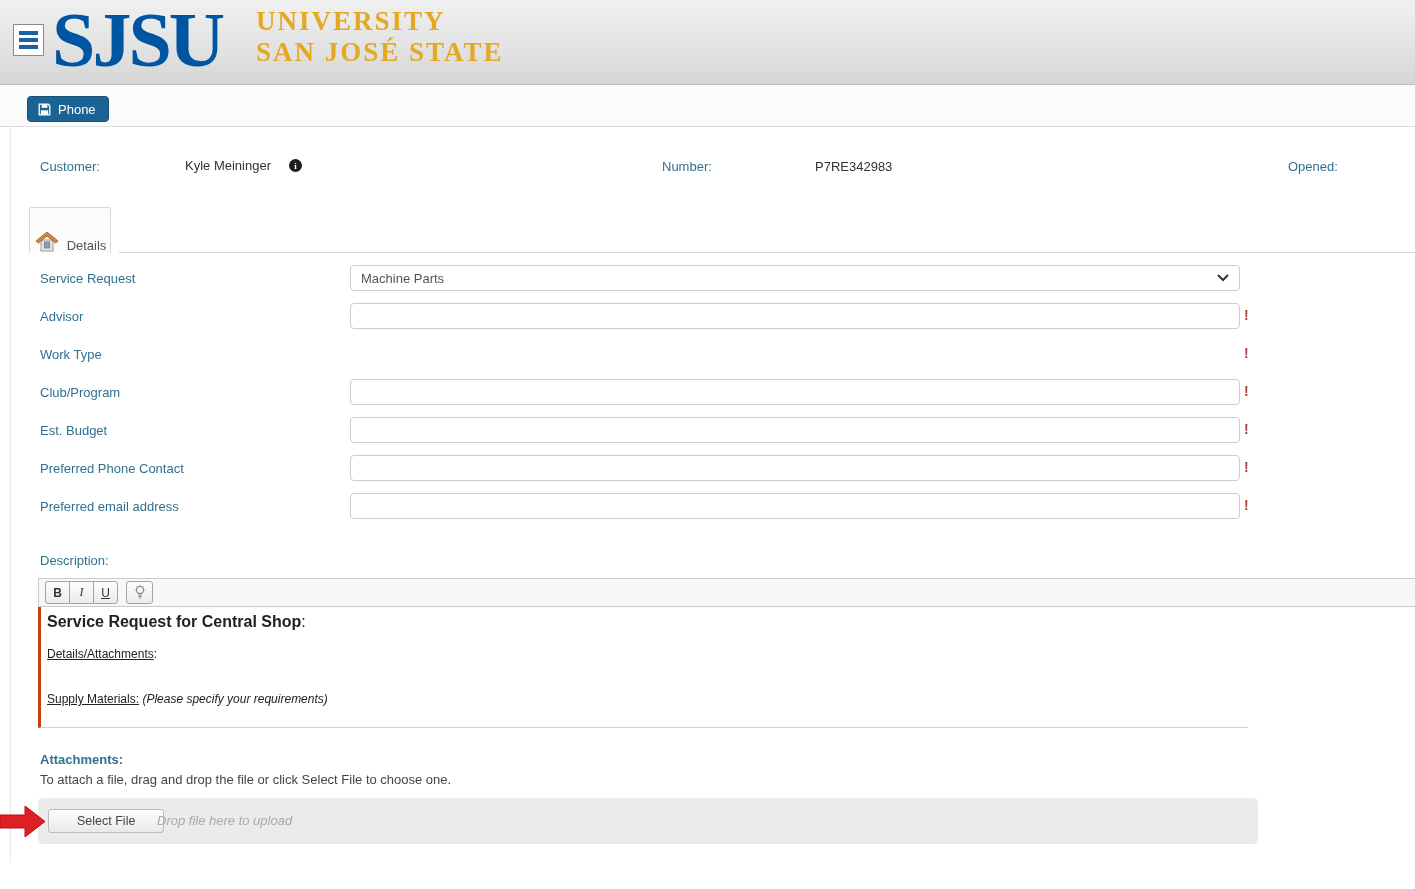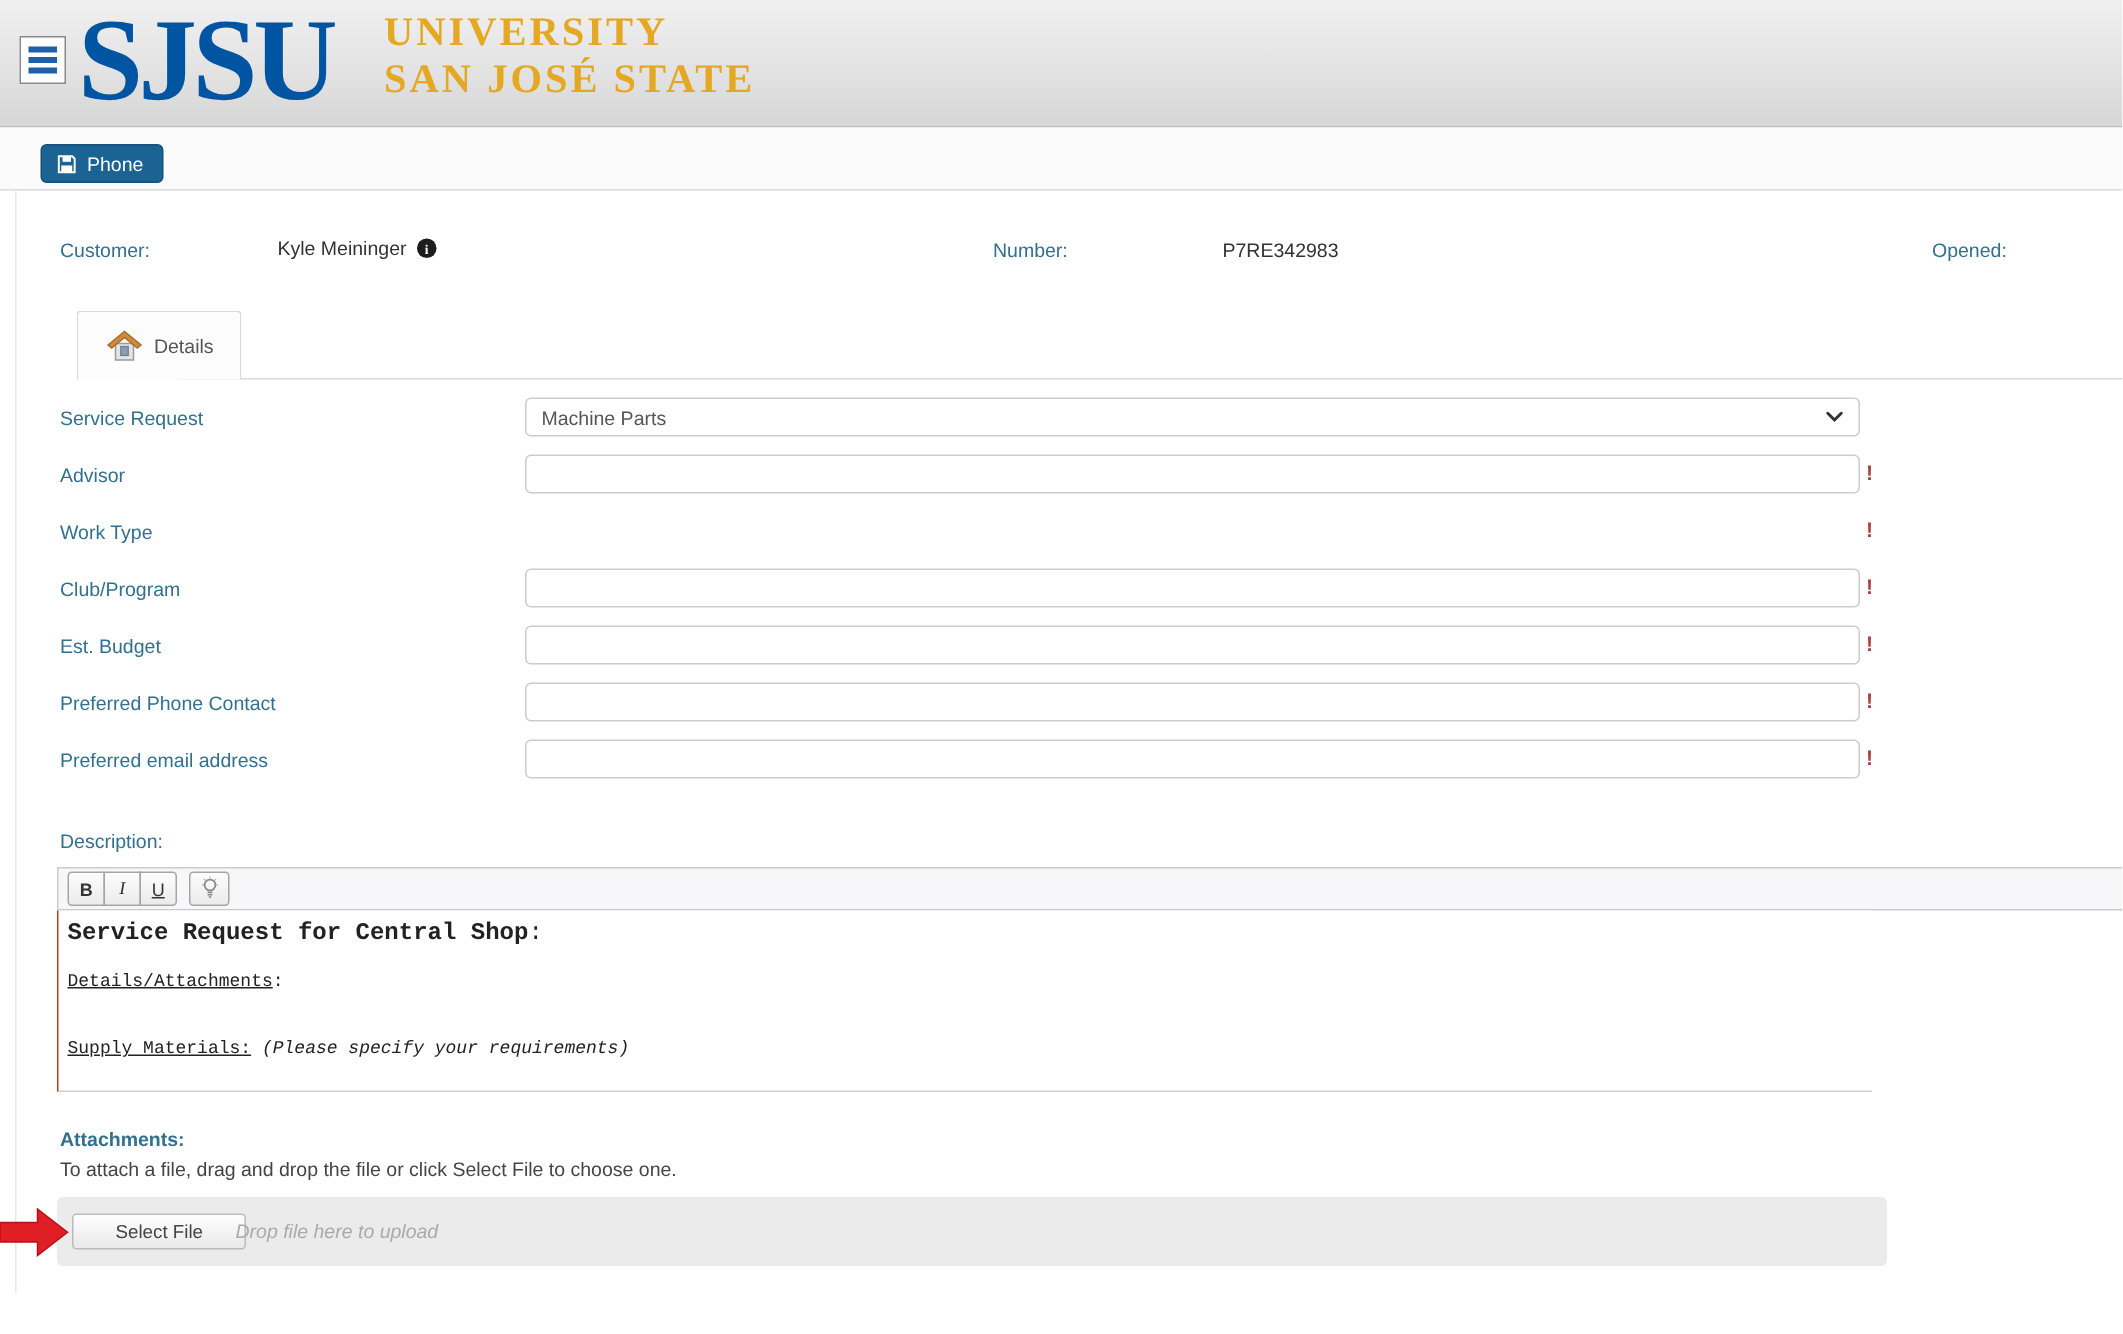--- a/index.html
+++ b/index.html
@@ -27,31 +27,31 @@
   .save-btn { position: absolute; left: 27px; top: 11px; height: 26px; padding: 0 12px 0 10px;
               background: #1b6392; border: 1px solid #155179; border-radius: 4px;
               color: #fff; font-size: 13px; display: inline-flex; align-items: center; gap: 7px;
               cursor: pointer; }
 
   
   .panel-edge { position: absolute; left: 10px; top: 127px; width: 1px; height: 735px; background: #e8e8e8; }
 
   
   .info-label { position: absolute; color: #31708f; font-size: 13px; }
-  .info-value { position: absolute; color: #333; font-size: 13px; display: inline-flex; align-items: center; gap: 7px; }
+  .info-value { position: absolute; color: #333; font-size: 13px; display: inline-flex; align-items: center; gap: 18px; }
   .info-icon { width: 13px; height: 13px; background: #1d1d1d; border-radius: 50%;
                color: #fff; font-size: 9px; font-weight: bold; font-family: "Liberation Serif", serif;
                display: inline-flex; align-items: center; justify-content: center; }
 
   
   .tabbar-line { position: absolute; left: 119px; top: 252px; width: 1296px; height: 1px; background: #d9d9d9; }
-  .tab { position: absolute; left: 29px; top: 207px; width: 110px; height: 46px;
+  .tab { position: absolute; left: 29px; top: 207px; width: 82px; height: 46px;
          background: #fcfcfc; border: 1px solid #d9d9d9; border-bottom: none;
-         border-radius: 3px 3px 0 0; display: flex; align-items: center; justify-content: center;
-         gap: 7px; cursor: pointer; margin-left: 22px; }
+         border-radius: 3px 3px 0 0; display: flex; align-items: flex-end; justify-content: center;
+         gap: 7px; cursor: pointer; }
   .tab-label { color: #555; font-size: 13px; }
 
   
   .frow { position: absolute; left: 0; width: 1415px; height: 27px; }
   .flabel { position: absolute; left: 40px; top: 6px; color: #31708f; font-size: 13px; }
   .fctrl { position: absolute; left: 350px; top: 0; width: 890px; height: 26px;
            border: 1px solid #ccc; border-radius: 4px; background: #fff;
            font-size: 13px; color: #555; }
   input.fctrl { padding: 0 10px; font-family: "Liberation Sans", sans-serif; }
   .fselect { display: flex; align-items: center; padding: 4px 10px; cursor: pointer; }
@@ -68,22 +68,22 @@
             border: 1px solid #a5a5a5; color: #333; font-size: 12px;
             display: inline-flex; align-items: center; justify-content: center; cursor: pointer; }
   .btn-group .tb-btn + .tb-btn { margin-left: -1px; }
   .btn-group .tb-btn:first-child { border-radius: 3px 0 0 3px; }
   .btn-group .tb-btn:last-child { border-radius: 0 3px 3px 0; }
   .tb-btn.bold { font-weight: bold; }
   .tb-btn.italic { font-style: italic; font-family: "Liberation Serif", serif; }
   .tb-btn.underline { text-decoration: underline; }
   .tb-btn.single { margin-left: 8px; border-radius: 3px; width: 27px; }
   .editor-body { position: absolute; left: 38px; top: 607px; width: 1210px; height: 121px;
-                 background: #fff; border-left: 1px solid #c2410c; border-bottom: 1px solid #cfcfcf;
-                 font-family: Liberation Mono, monospace; color: #222; padding: 6px 0 0 6px; cursor: text; }
+                 background: #fff; border-left: 3px solid #c2410c; border-bottom: 1px solid #cfcfcf;
+                 font-family: Liberation Sans, sans-serif; color: #222; padding: 6px 0 0 6px; cursor: text; }
   .desc-title { font-size: 16px; font-weight: bold; }
   .desc-title .colon { font-weight: normal; }
   .desc-line { font-size: 12px; margin-top: 16px; }
   .desc-line .uline { text-decoration: underline; }
   .desc-line.supply { margin-top: 31px; }
   .desc-line .note { font-style: italic; }
 
   
   .att-label { position: absolute; left: 40px; top: 752px; color: #31708f; font-size: 13px; font-weight: bold; }
   .att-helper { position: absolute; left: 40px; top: 772px; color: #444; font-size: 13px; }

